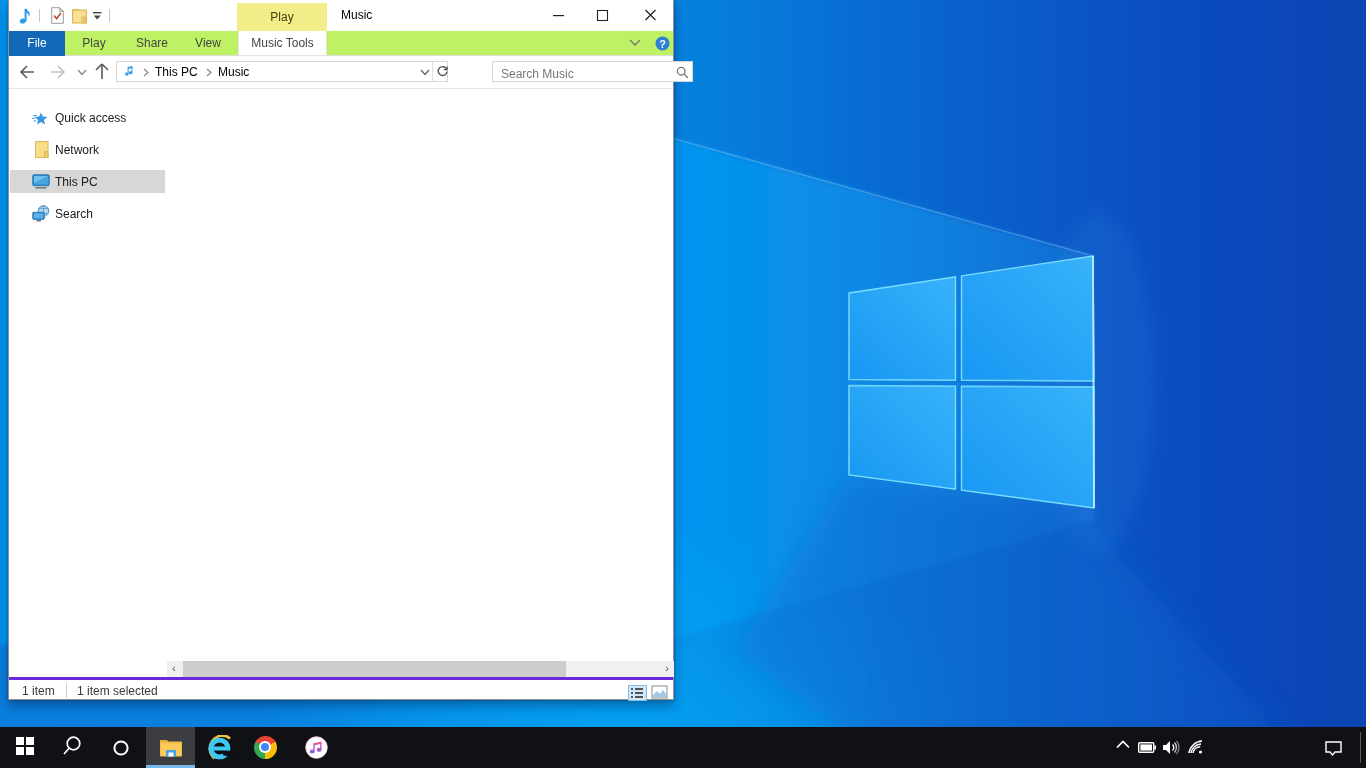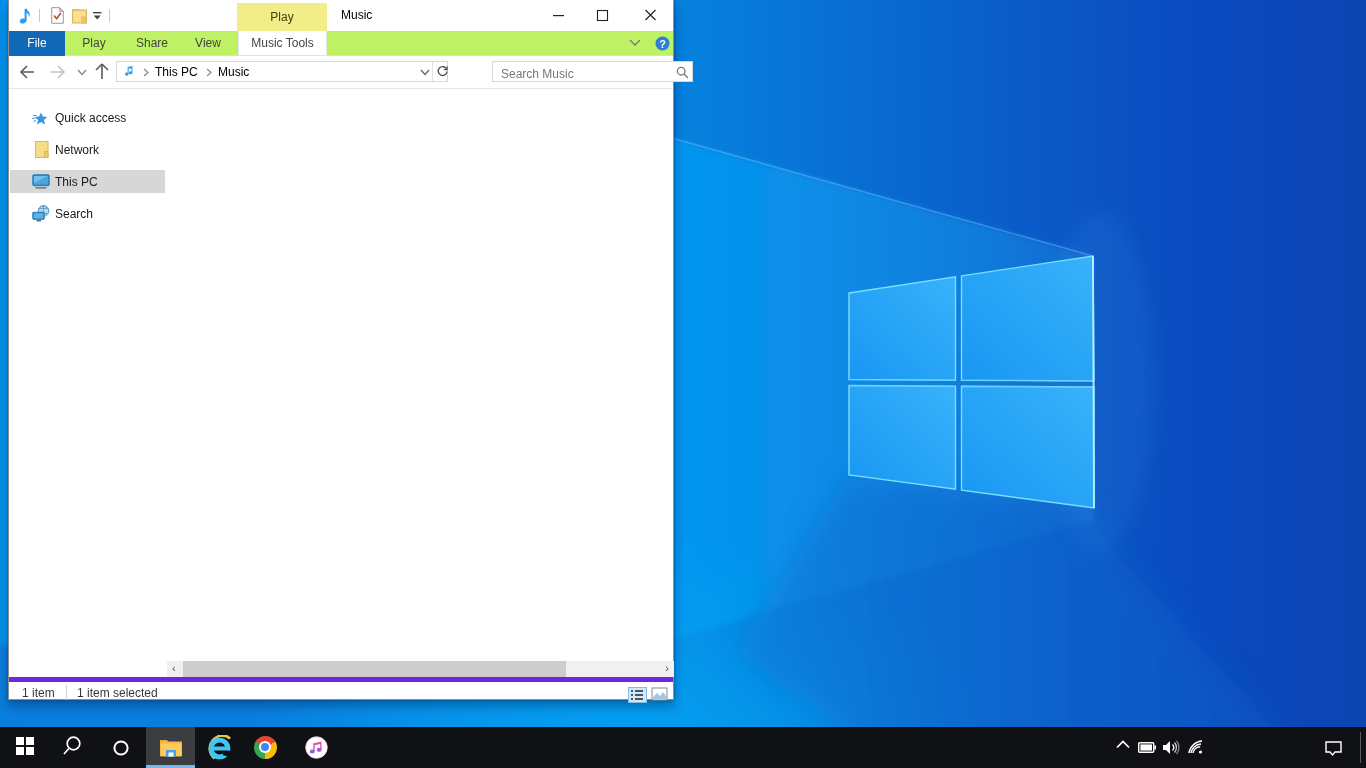--- a/index.html
+++ b/index.html
@@ -22,21 +22,21 @@
 #sidebar { position:absolute; left:0; top:89px; width:158px; height:571px; background:#fff;padding-left:27px; }
 .sitem { position:absolute; left:46px; font-size:12px; color:#1a1a1a; }
 #thispc-hl { position:absolute; left:1px; top:81px; width:155px; height:23px; background:#d7d7d7; }
 #mainarea { position:absolute; left:158px; top:89px; width:507px; height:571px; background:#fff; border-left:1px solid #ededed; }
 .hcol { position:absolute; top:4px; font-size:12px; color:#454545; }
 .hsep { position:absolute; top:3px; width:1px; height:17px; background:#e0e0e0; }
 #filerow { position:absolute; left:15px; top:31px; width:492px; height:21px; background:#cce8ff; }
 #hscroll { position:absolute; left:158px; top:661px; width:507px; height:16px; background:#f0f0f0; }
 #hthumb { position:absolute; left:16px; top:0px; width:383px; height:16px; background:#cdcdcd; }
 .sarr { position:absolute; top:1px; font-size:11px; color:#505050; }
-#statusbar { position:absolute; left:0; top:677px; width:100%; height:22px; background:#fff; border-top:5px solid #6d28d9; font-size:12px; color:#383838; }
+#statusbar { position:absolute; left:0; top:677px; width:100%; height:22px; background:#fff; border-top:3px solid #6d28d9; font-size:12px; color:#383838; }
 #taskbar { position:absolute; left:0; top:727px; width:1366px; height:41px; background:#101114; }
 #febtn { position:absolute; left:146px; top:0; width:49px; height:41px; background:#3b3d40; }
 #feline { position:absolute; left:146px; top:38px; width:49px; height:3px; background:#76b9ed; }
 .ticon { position:absolute; top:0; }
 </style>
 </head>
 <body>
 <svg id="wall" viewBox="0 0 1366 768" preserveAspectRatio="none">
   <defs>
     <linearGradient id="base" x1="0" y1="0" x2="1" y2="0">

